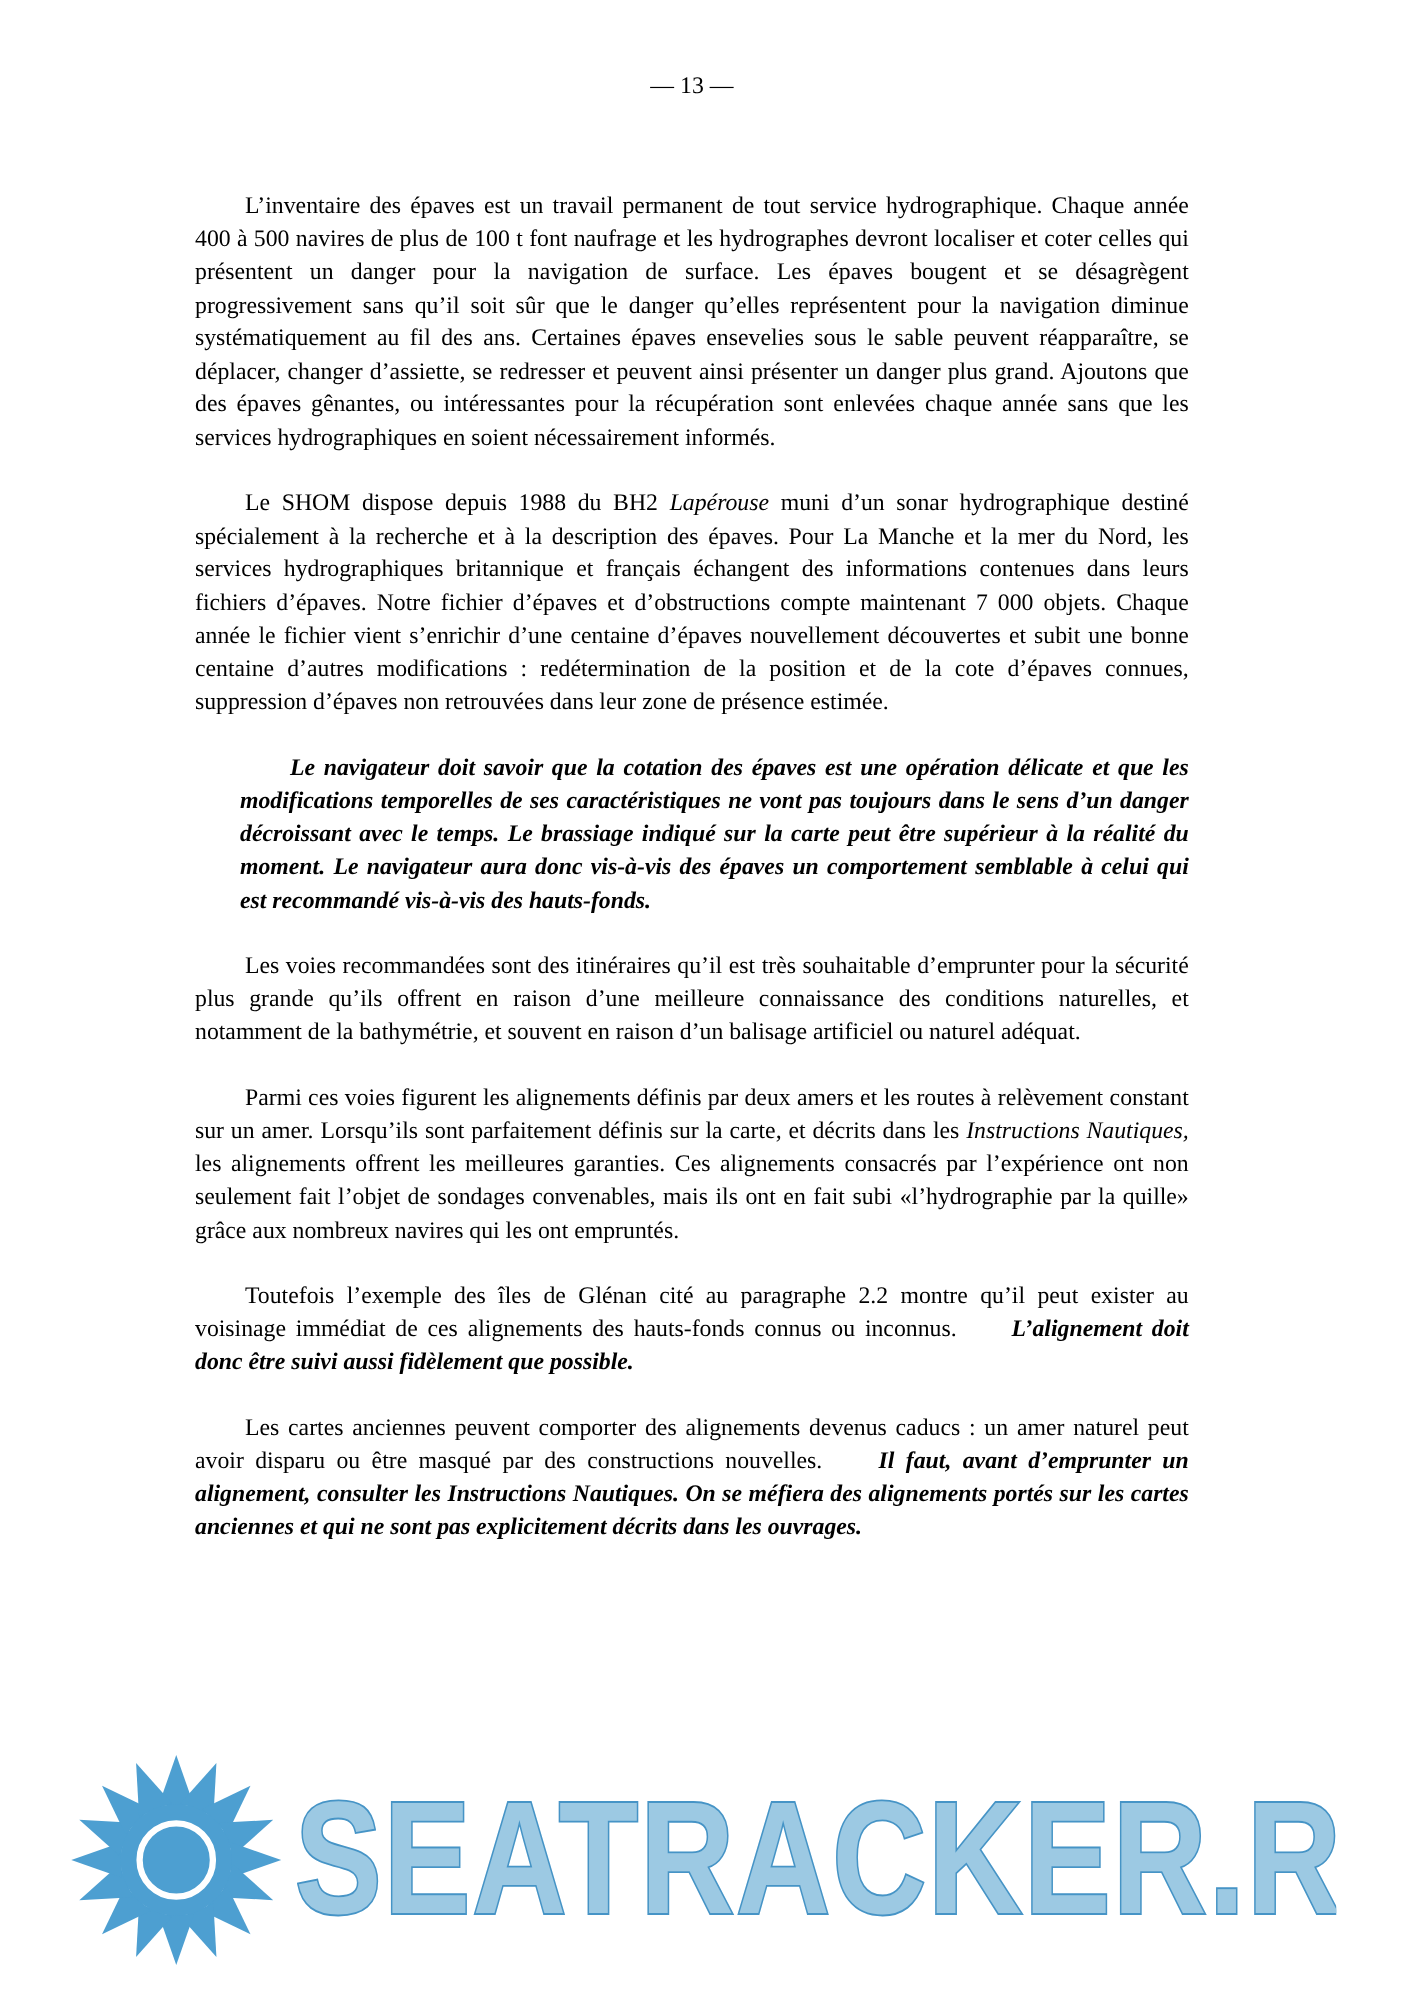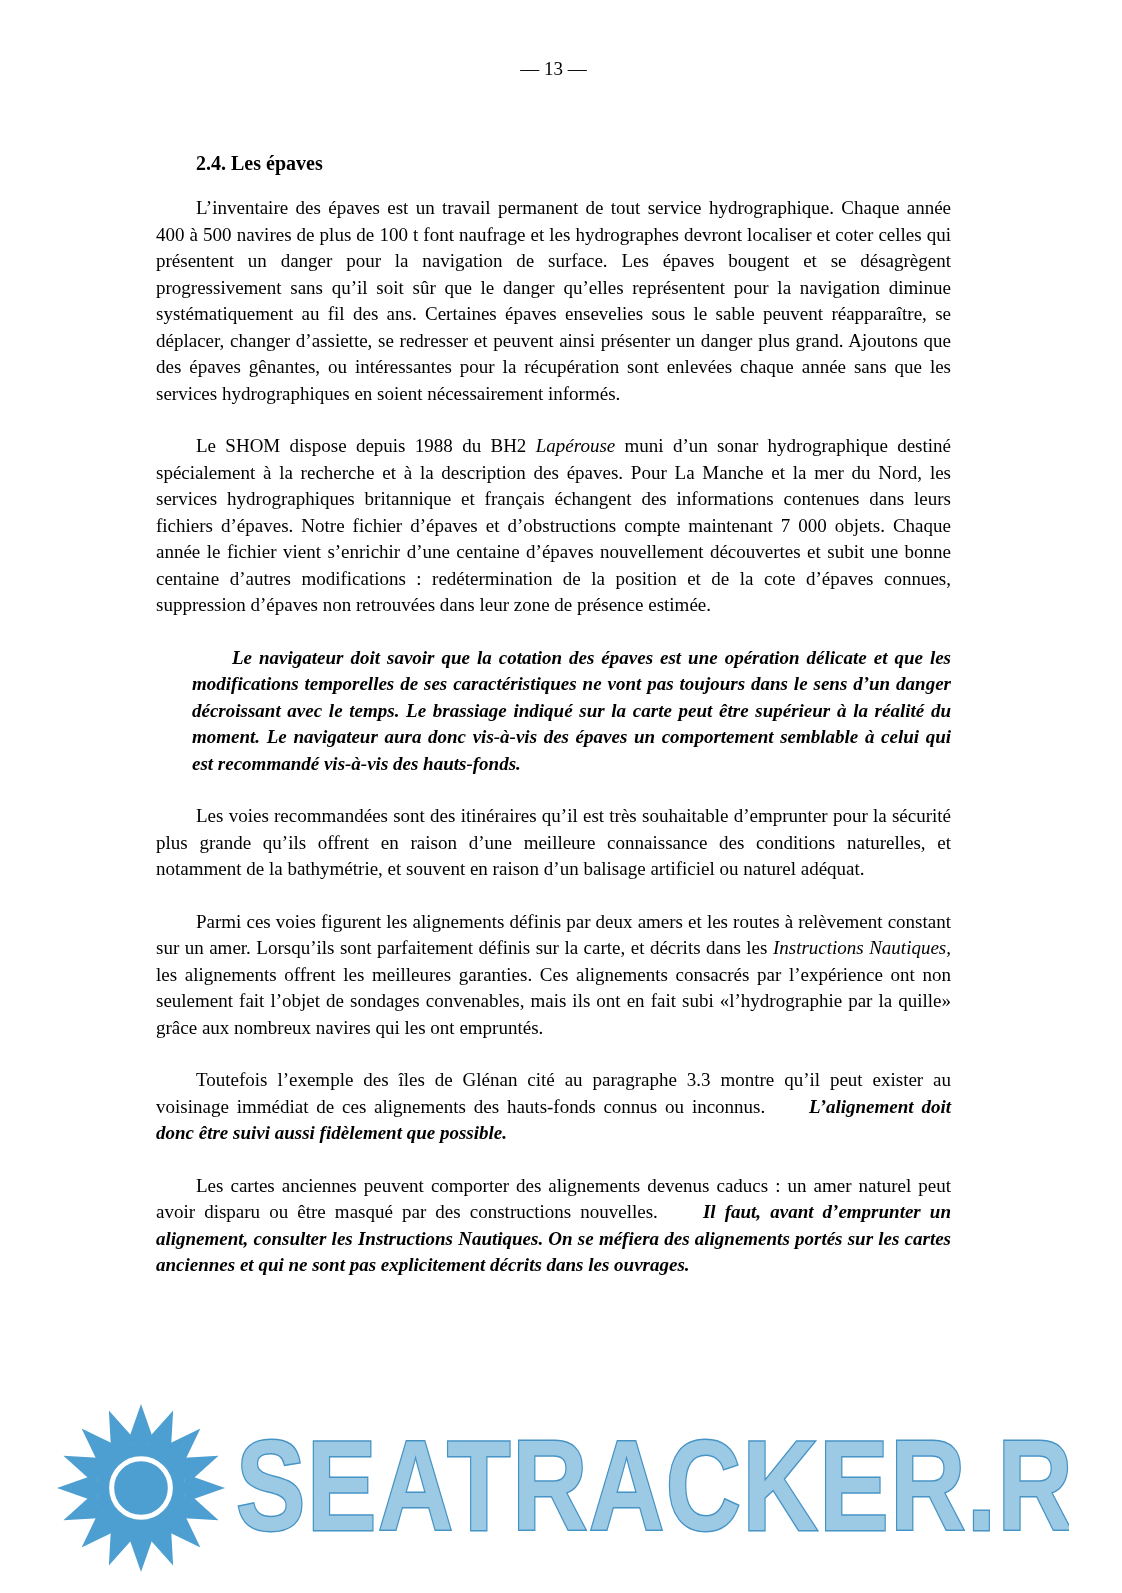--- a/index.html
+++ b/index.html
@@ -60,36 +60,35 @@
   }
 </style>
 </head>
 <body>
 
 <div class="page">
 
   <div class="page-number">— 13 —</div>
 
   <div class="section">
-    <h2 class="heading">2.4. Les épaves</h2>
 
     <p class="para"><span class="sg">L’inventaire des épaves est un travail permanent de tout service hydrographique. Chaque année 400 à 500 navires de plus de 100 t font naufrage et les hydrographes devront localiser et coter celles qui présentent un danger pour la navigation de surface. Les épaves bougent et se désagrègent progressivement sans qu’il soit sûr que le danger qu’elles représentent pour la navigation diminue systématiquement au fil des ans. Certaines épaves ensevelies sous le sable peuvent réapparaître, se déplacer, changer d’assiette, se redresser et peuvent ainsi présenter un danger plus grand. Ajoutons que des épaves gênantes, ou intéressantes pour la récupération sont enlevées chaque année sans que les services hydrographiques en soient nécessairement informés.</span></p>
 
     <p class="para"><span class="sg">Le SHOM dispose depuis 1988 du BH2 </span><span class="sg it">Lapérouse</span><span class="sg"> muni d’un sonar hydrographique destiné spécialement à la recherche et à la description des épaves. Pour La Manche et la mer du Nord, les services hydrographiques britannique et français échangent des informations contenues dans leurs fichiers d’épaves. Notre fichier d’épaves et d’obstructions compte maintenant 7 000 objets. Chaque année le fichier vient s’enrichir d’une centaine d’épaves nouvellement découvertes et subit une bonne centaine d’autres modifications : redétermination de la position et de la cote d’épaves connues, suppression d’épaves non retrouvées dans leur zone de présence estimée.</span></p>
 
     <p class="para bi"><span class="sg">Le navigateur doit savoir que la cotation des épaves est une opération délicate et que les modifications temporelles de ses caractéristiques ne vont pas toujours dans le sens d’un danger décroissant avec le temps. Le brassiage indiqué sur la carte peut être supérieur à la réalité du moment. Le navigateur aura donc vis-à-vis des épaves un comportement semblable à celui qui est recommandé vis-à-vis des hauts-fonds.</span></p>
   </div>
 
   <div class="section">
 
     <p class="para"><span class="sg">Les voies recommandées sont des itinéraires qu’il est très souhaitable d’emprunter pour la sécurité plus grande qu’ils offrent en raison d’une meilleure connaissance des conditions naturelles, et notamment de la bathymétrie, et souvent en raison d’un balisage artificiel ou naturel adéquat.</span></p>
 
     <p class="para"><span class="sg">Parmi ces voies figurent les alignements définis par deux amers et les routes à relèvement constant sur un amer. Lorsqu’ils sont parfaitement définis sur la carte, et décrits dans les </span><span class="sg it">Instructions Nautiques,</span><span class="sg"> les alignements offrent les meilleures garanties. Ces alignements consacrés par l’expérience ont non seulement fait l’objet de sondages convenables, mais ils ont en fait subi «l’hydrographie par la quille» grâce aux nombreux navires qui les ont empruntés.</span></p>
 
-    <p class="para"><span class="sg">Toutefois l’exemple des îles de Glénan cité au paragraphe 3.3 montre qu’il peut exister au voisinage immédiat de ces alignements des hauts-fonds connus ou inconnus. </span><span class="sg bi">L’alignement doit donc être suivi aussi fidèlement que possible.</span></p>
+    <p class="para"><span class="sg">Toutefois l’exemple des îles de Glénan cité au paragraphe 2.2 montre qu’il peut exister au voisinage immédiat de ces alignements des hauts-fonds connus ou inconnus. </span><span class="sg bi">L’alignement doit donc être suivi aussi fidèlement que possible.</span></p>
 
     <p class="para"><span class="sg">Les cartes anciennes peuvent comporter des alignements devenus caducs : un amer naturel peut avoir disparu ou être masqué par des constructions nouvelles. </span><span class="sg bi">Il faut, avant d’emprunter un alignement, consulter les Instructions Nautiques. On se méfiera des alignements portés sur les cartes anciennes et qui ne sont pas explicitement décrits dans les ouvrages.</span></p>
 
   </div>
 
   <div class="watermark">
     <span class="sun-wrap">
       <svg width="172" height="172" viewBox="0 0 170 170">
         <defs>
           <polygon id="ray" points="85,2 71,42 99,42"></polygon>

